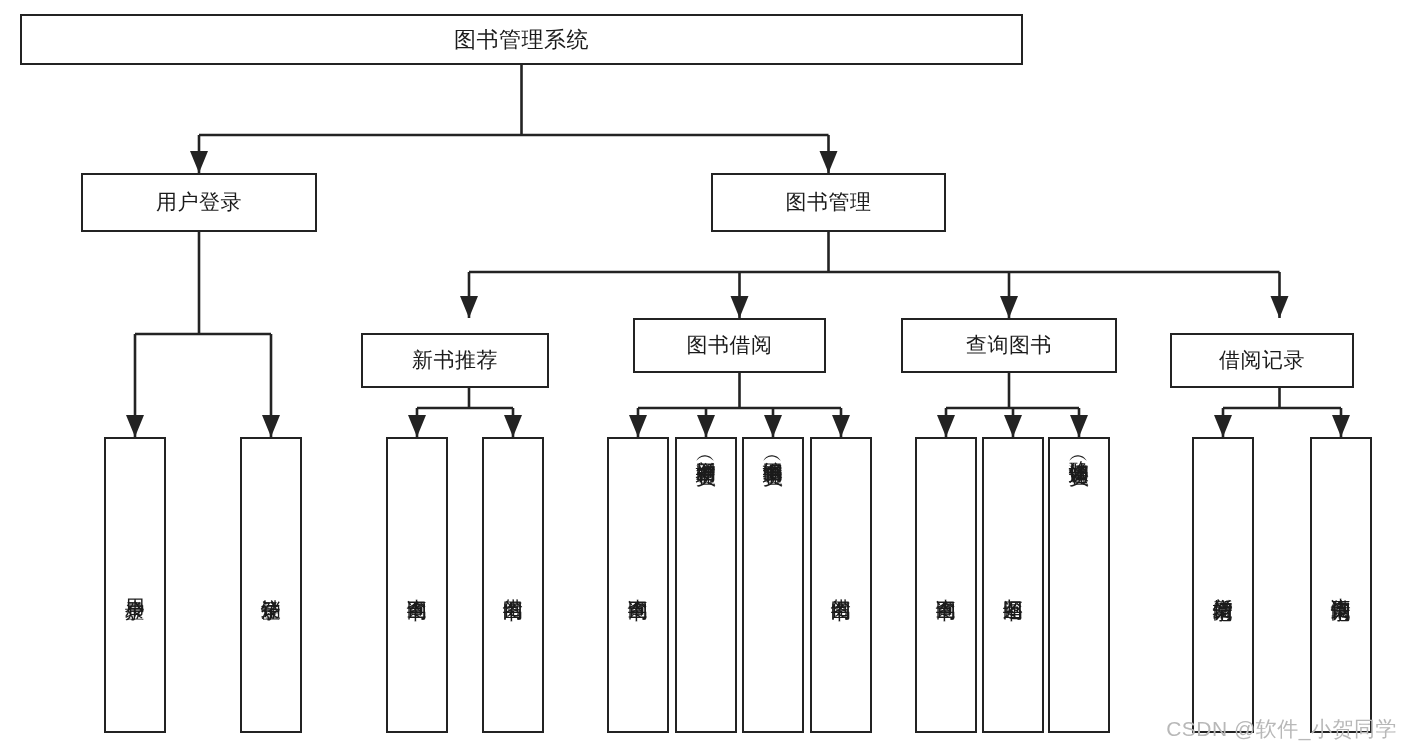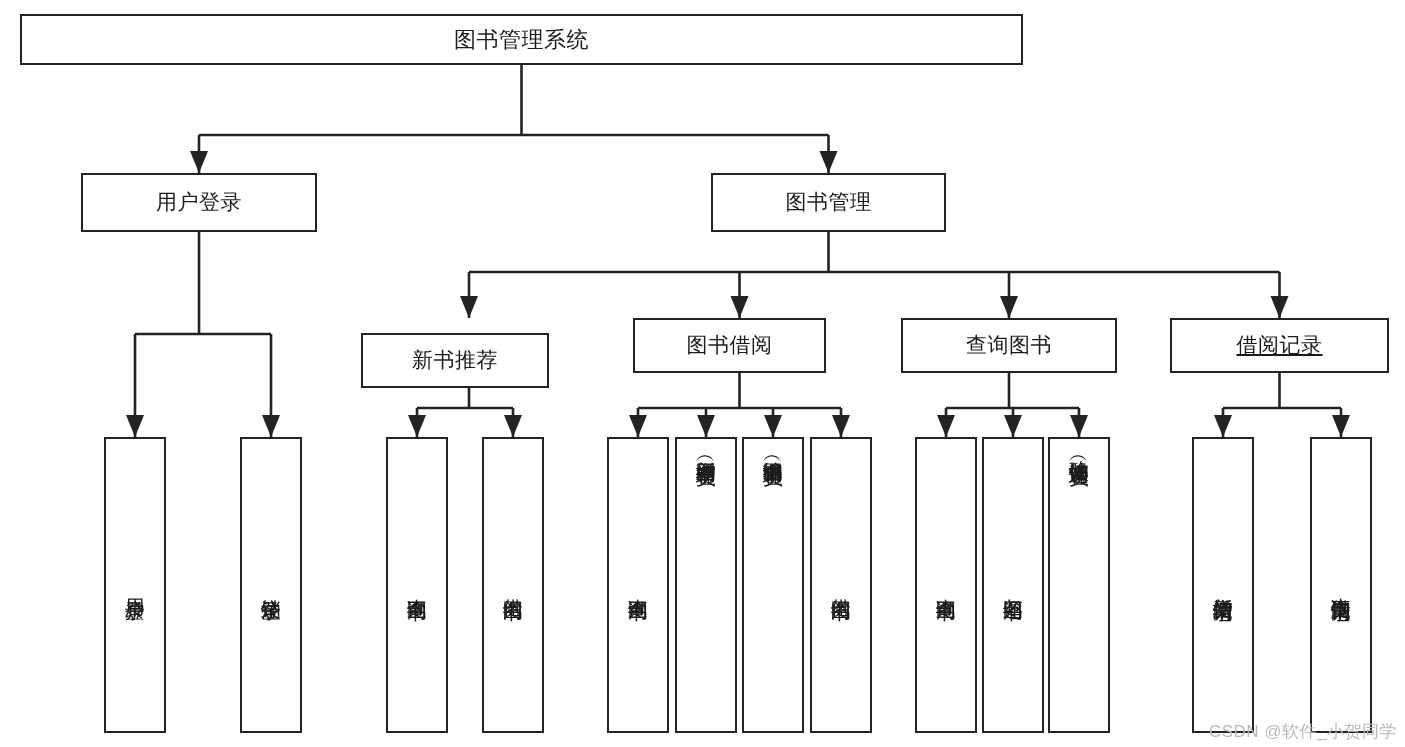--- a/index.html
+++ b/index.html
@@ -75,21 +75,21 @@
     stroke-width: 2.6;
     fill: none;
   }
   .arrow-head {
     fill: #232323;
   }
   .watermark {
     position: absolute;
     right: 8px;
     bottom: 4px;
-    font-size: 17px;
+    font-size: 21px;
     color: #b8b8b8;
     letter-spacing: 0.5px;
     white-space: nowrap;
     user-select: none;
   }
 </style>
 </head>
 <body>
 
 <div id="diagram-root">
@@ -159,21 +159,21 @@
       </div>
       <div class="node horizontal" style="left: 361px; top: 318px; width: 188px; height: 55px; margin-top: 15px;">
         <span class="node-label">新书推荐</span>
       </div>
       <div class="node horizontal" style="left: 633px; top: 318px; width: 193px; height: 55px;">
         <span class="node-label">图书借阅</span>
       </div>
       <div class="node horizontal" style="left: 901px; top: 318px; width: 216px; height: 55px;">
         <span class="node-label">查询图书</span>
       </div>
-      <div class="node horizontal" style="left: 1170px; top: 318px; width: 219px; height: 55px; text-decoration: underline;">
+      <div class="node horizontal" style="left: 1170px; top: 333px; width: 184px; height: 55px;">
         <span class="node-label">借阅记录</span>
       </div>
       <div class="node vertical" style="left: 104px; top: 437px; width: 62px; height: 296px;">
         <span class="node-label">用户登录</span>
       </div>
       <div class="node vertical" style="left: 240px; top: 437px; width: 62px; height: 296px;">
         <span class="node-label">注销登录</span>
       </div>
       <div class="node vertical" style="left: 386px; top: 437px; width: 62px; height: 296px;">
         <span class="node-label">查询图书</span>

